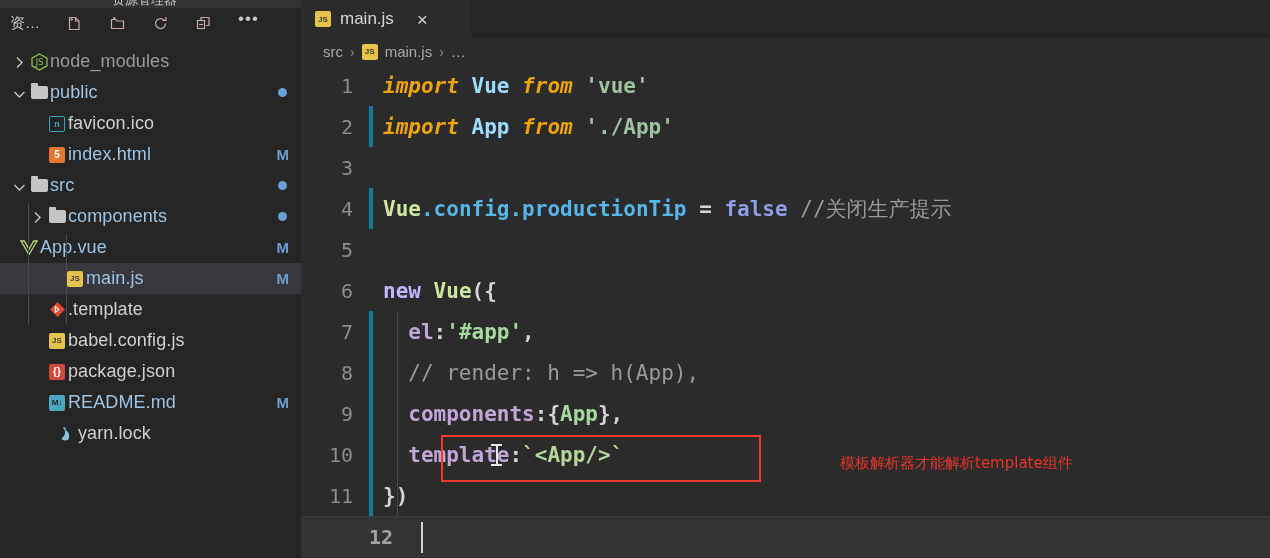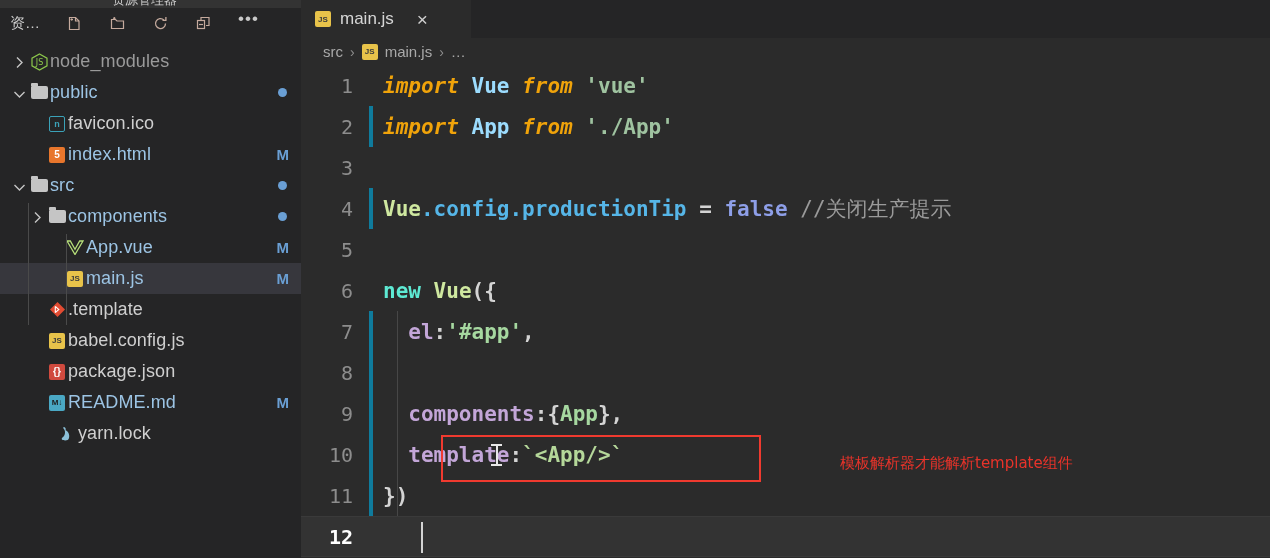--- a/index.html
+++ b/index.html
@@ -109,38 +109,38 @@
     position: absolute; left: 0; right: 0; height: 41px;
     background: #333333; border-top: 1px solid #3a3a3a; border-bottom: 1px solid #3a3a3a;
   }
   .code-lines { position: relative; }
   .cline { height: 41px; display: flex; align-items: center; position: relative; }
   .lnum {
     width: 66px; flex: 0 0 66px; text-align: right; padding-right: 14px;
     color: #8d8d8d; font-size: 20px;
     font-family: "DejaVu Sans Mono", "Liberation Mono", monospace;
   }
-  .lnum.active { color: #ffffff; font-weight: bold; }
+  .lnum.active { color: #a3a3a3; font-weight: bold; margin-left: 40px; }
   .gutter-mark {
     position: absolute; left: 68px; width: 4px; top: 0; height: 41px;
     background: #0f7b9c;
   }
   .ctext {
     font-family: "DejaVu Sans Mono", "Liberation Mono", monospace;
     font-size: 21px; letter-spacing: 0px; white-space: pre;
     padding-left: 16px; color: #d4d4d4; font-weight: bold;
   }
   .k-import { color: #f0a30a; font-style: italic; }
   .k-ident  { color: #9cdcfe; }
   .k-str    { color: #9fc3a0; }
   .k-vue    { color: #cfe8a0; }
   .k-prop   { color: #56b6e8; }
   .k-bool   { color: #8e9fe8; }
   .k-comment{ color: #9a9a9a; font-weight: normal; }
-  .k-new    { color: #5eead4; }
+  .k-new    { color: #c4b5fd; }
   .k-key    { color: #c3a6d8; }
   .k-plain  { color: #d4d4d4; }
   .k-green  { color: #a6d8a0; }
   .k-tag    { color: #b5d89a; }
 
   .indent-line {
     position: absolute; width: 1px; background: #474747;
   }
 
   
@@ -259,21 +259,21 @@
         <div class="row" style="padding-left:28px">
           <span class="twisty"><svg width="9" height="13" viewBox="0 0 9 13" fill="none" stroke="#c5c5c5" stroke-width="1.4">
               <path d="M2 1.5 7 6.5 2 11.5"></path>
             </svg></span>
           <span class="ficon">
             <span class="folder-icon"></span>
           </span>
           <span class="label ">components</span>
           <span class="mdot"></span>
         </div>
-        <div class="row" style="padding-left:46px">
+        <div class="row" style="">
           <span class="twisty"></span>
           <span class="ficon">
             <svg width="18" height="15" viewBox="0 0 18 15">
               <path d="M1 1h3.3L9 9.3 13.7 1H17L9 14.5z" fill="none" stroke="#b7e07a" stroke-width="1.3"></path>
             </svg>
           </span>
           <span class="label ">App.vue</span>
           <span class="mstatus">M</span>
         </div>
         <div class="row selected" style="padding-left:46px">
@@ -379,21 +379,21 @@
             <span class="ctext"><span class="k-new">new</span><span class="k-plain"> </span><span class="k-vue">Vue</span><span class="k-plain">({</span></span>
           </div>
           <div class="cline">
             <span class="lnum">7</span>
             <span class="gutter-mark"></span>
             <span class="ctext"><span class="k-plain">  </span><span class="k-key">el</span><span class="k-plain">:</span><span class="k-green">'#app'</span><span class="k-plain">,</span></span>
           </div>
           <div class="cline">
             <span class="lnum">8</span>
             <span class="gutter-mark"></span>
-            <span class="ctext"><span class="k-plain">  </span></span>
+            <span class="ctext"><span class="k-plain">  </span><span class="k-comment">// render: h =&gt; h(App),</span></span>
           </div>
           <div class="cline">
             <span class="lnum">9</span>
             <span class="gutter-mark"></span>
             <span class="ctext"><span class="k-plain">  </span><span class="k-key">components</span><span class="k-plain">:{</span><span class="k-green">App</span><span class="k-plain">},</span></span>
           </div>
           <div class="cline">
             <span class="lnum">10</span>
             <span class="gutter-mark"></span>
             <span class="ctext"><span class="k-plain">  </span><span class="k-key">template</span><span class="k-plain">:</span><span class="k-tag">`</span><span class="k-tag">&lt;App/&gt;</span><span class="k-tag">`</span></span>

